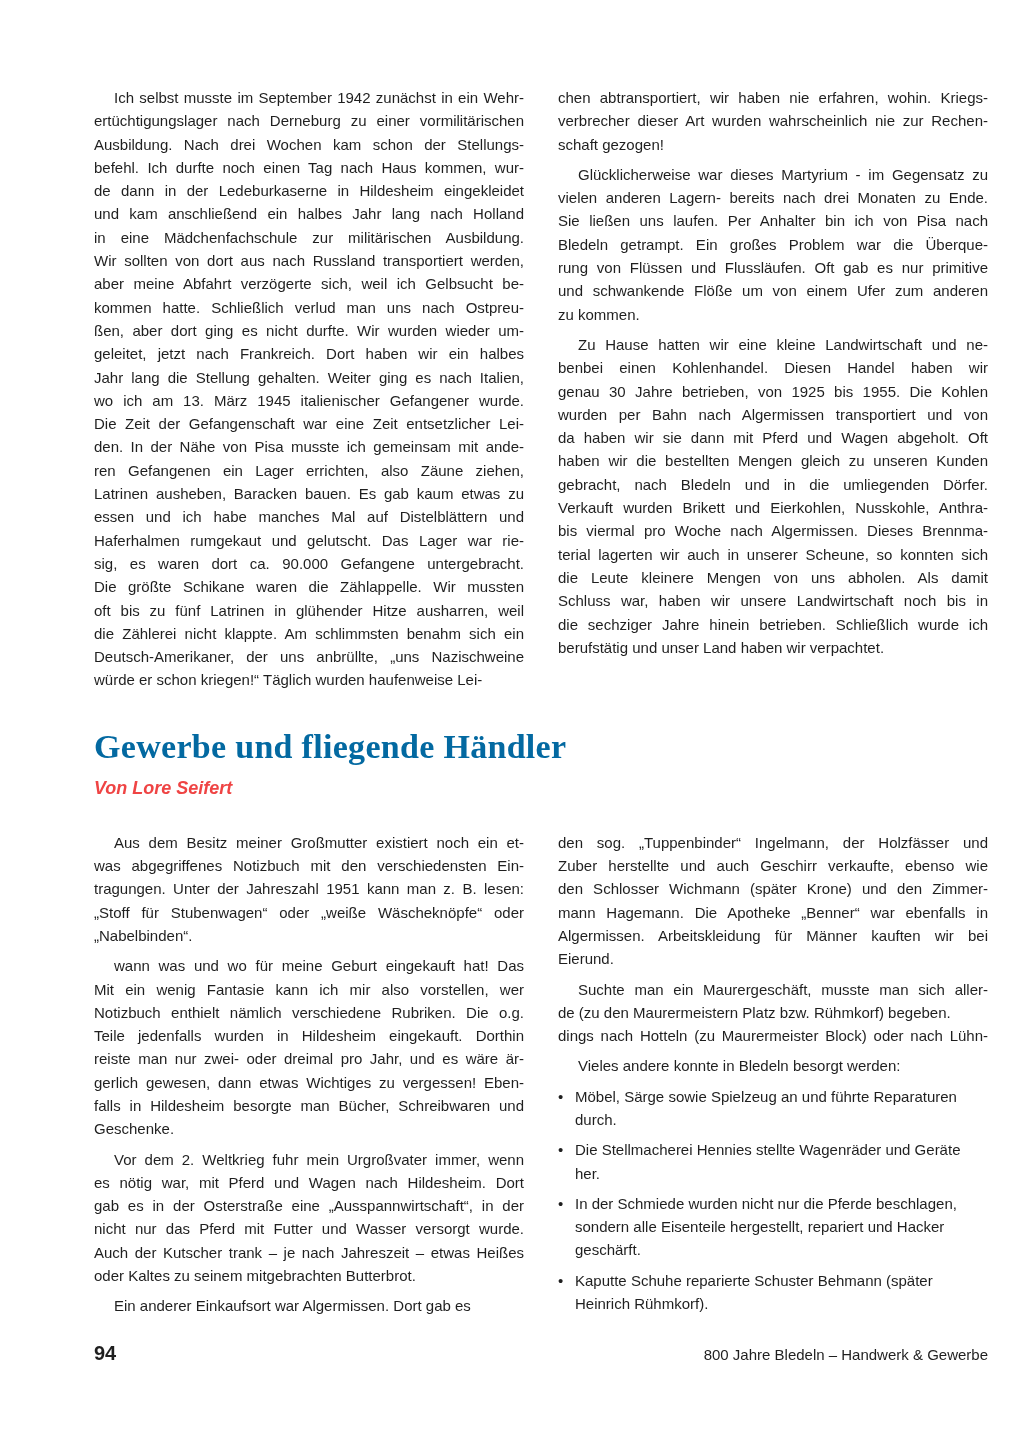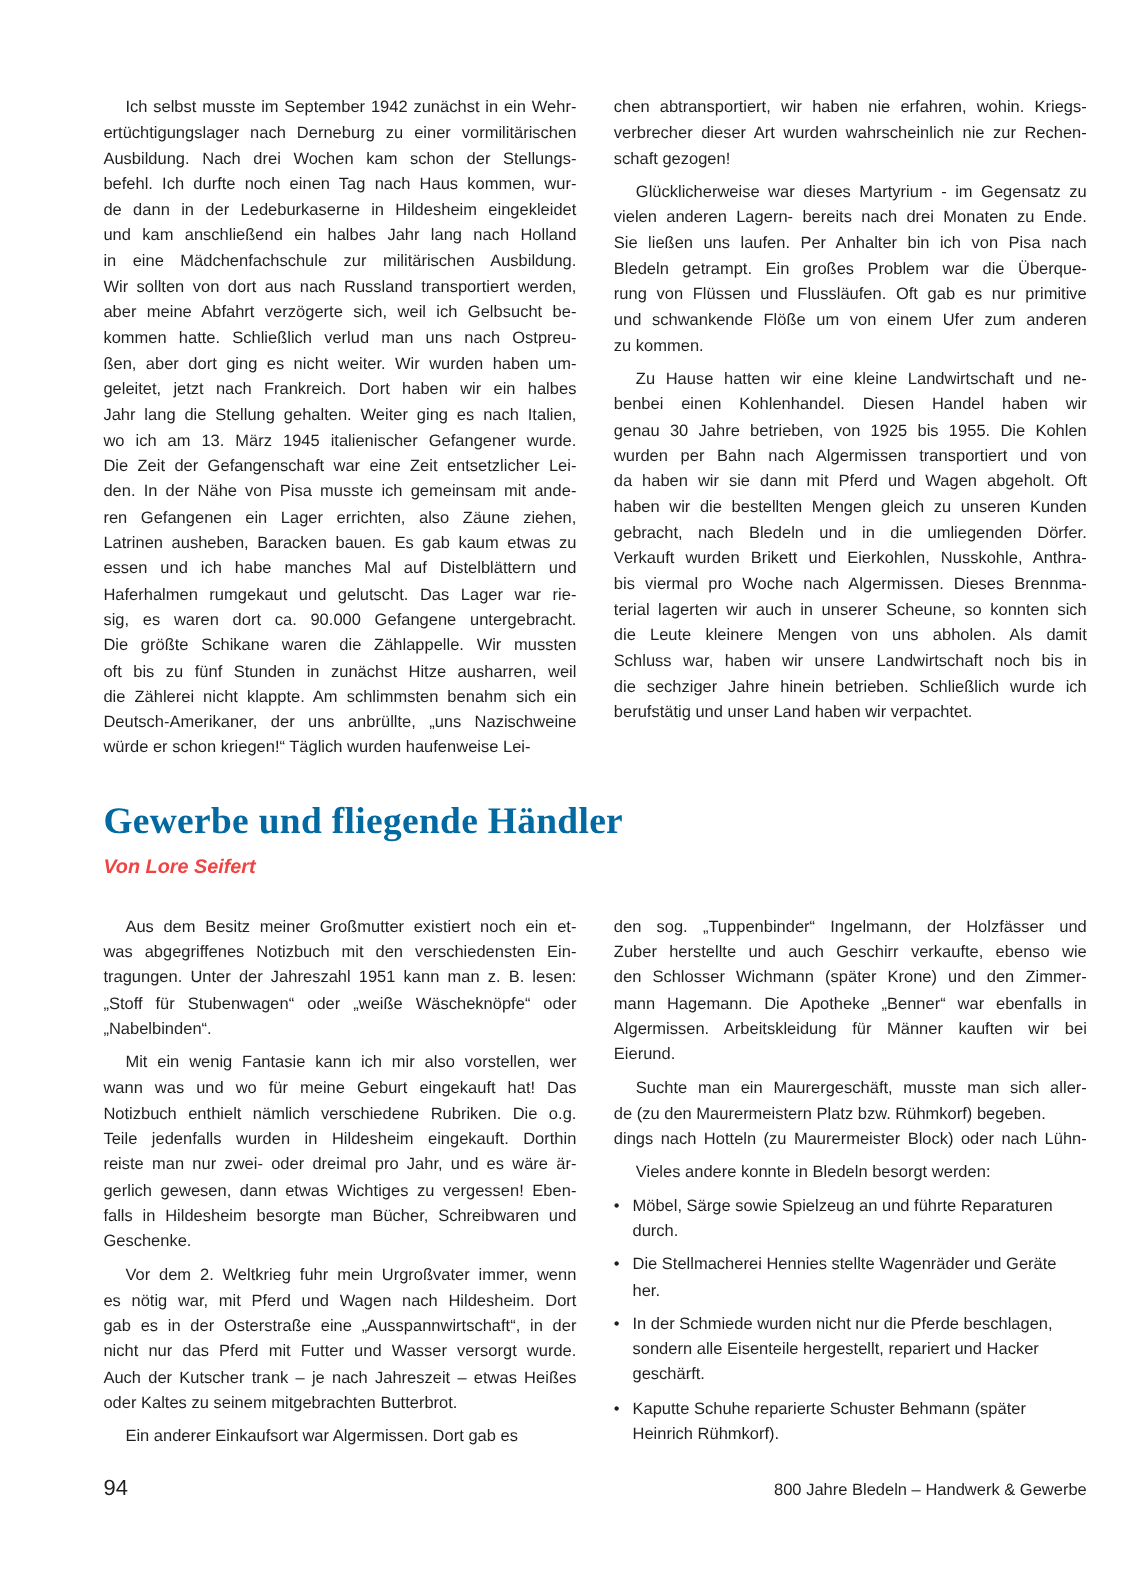--- a/index.html
+++ b/index.html
@@ -20,54 +20,54 @@
   .marker { width:17px; flex:none; }
   .bullet-body { flex:1; }
   .title {
     font-family:"Liberation Serif","DejaVu Serif",serif;
     font-size:34px; font-weight:700; color:#0369a1;
     margin:36px 0 0 0; letter-spacing:0.3px;
   }
   .byline { font-size:18px; font-style:italic; font-weight:bold; margin-top:12px; color:#ef4444; }
   .columns.bottom { margin-top:32px; }
   .footer { display:flex; justify-content:space-between; align-items:baseline; margin-top:24px; width:894px; }
-  .page-number { font-size:20px; font-weight:normal; }
+  .page-number { font-size:20px; font-weight:bold; }
   .running-title { font-size:15px; }
 </style>
 </head>
 <body>
 
 <div class="page">
 
   <div class="columns">
     <div class="col">
         <div class="para indent">
           <div class="line">Ich selbst musste im September 1942 zunächst in ein Wehr-</div>
           <div class="line">ertüchtigungslager nach Derneburg zu einer vormilitärischen</div>
           <div class="line">Ausbildung. Nach drei Wochen kam schon der Stellungs-</div>
           <div class="line">befehl. Ich durfte noch einen Tag nach Haus kommen, wur-</div>
           <div class="line">de dann in der Ledeburkaserne in Hildesheim eingekleidet</div>
           <div class="line">und kam anschließend ein halbes Jahr lang nach Holland</div>
           <div class="line">in eine Mädchenfachschule zur militärischen Ausbildung.</div>
           <div class="line">Wir sollten von dort aus nach Russland transportiert werden,</div>
           <div class="line">aber meine Abfahrt verzögerte sich, weil ich Gelbsucht be-</div>
           <div class="line">kommen hatte. Schließlich verlud man uns nach Ostpreu-</div>
-          <div class="line">ßen, aber dort ging es nicht weiter. Wir wurden haben um-</div>
+          <div class="line">ßen, aber dort ging es nicht durfte. Wir wurden wieder um-</div>
           <div class="line">geleitet, jetzt nach Frankreich. Dort haben wir ein halbes</div>
           <div class="line">Jahr lang die Stellung gehalten. Weiter ging es nach Italien,</div>
           <div class="line">wo ich am 13. März 1945 italienischer Gefangener wurde.</div>
           <div class="line">Die Zeit der Gefangenschaft war eine Zeit entsetzlicher Lei-</div>
           <div class="line">den. In der Nähe von Pisa musste ich gemeinsam mit ande-</div>
           <div class="line">ren Gefangenen ein Lager errichten, also Zäune ziehen,</div>
           <div class="line">Latrinen ausheben, Baracken bauen. Es gab kaum etwas zu</div>
           <div class="line">essen und ich habe manches Mal auf Distelblättern und</div>
           <div class="line">Haferhalmen rumgekaut und gelutscht. Das Lager war rie-</div>
           <div class="line">sig, es waren dort ca. 90.000 Gefangene untergebracht.</div>
           <div class="line">Die größte Schikane waren die Zählappelle. Wir mussten</div>
-          <div class="line">oft bis zu fünf Stunden in zunächst Hitze ausharren, weil</div>
+          <div class="line">oft bis zu fünf Latrinen in glühender Hitze ausharren, weil</div>
           <div class="line">die Zählerei nicht klappte. Am schlimmsten benahm sich ein</div>
           <div class="line">Deutsch-Amerikaner, der uns anbrüllte, „uns Nazischweine</div>
           <div class="line last">würde er schon kriegen!“ Täglich wurden haufenweise Lei-</div>
         </div>
       </div>
     <div class="col">
         <div class="para">
           <div class="line">chen abtransportiert, wir haben nie erfahren, wohin. Kriegs-</div>
           <div class="line">verbrecher dieser Art wurden wahrscheinlich nie zur Rechen-</div>
           <div class="line last">schaft gezogen!</div>
@@ -106,22 +106,22 @@
   <div class="columns bottom">
     <div class="col">
         <div class="para indent">
           <div class="line">Aus dem Besitz meiner Großmutter existiert noch ein et-</div>
           <div class="line">was abgegriffenes Notizbuch mit den verschiedensten Ein-</div>
           <div class="line">tragungen. Unter der Jahreszahl 1951 kann man z. B. lesen:</div>
           <div class="line">„Stoff für Stubenwagen“ oder „weiße Wäscheknöpfe“ oder</div>
           <div class="line last">„Nabelbinden“.</div>
         </div>
         <div class="para indent">
+          <div class="line">wann was und wo für meine Geburt eingekauft hat! Das</div>
           <div class="line">Mit ein wenig Fantasie kann ich mir also vorstellen, wer</div>
-          <div class="line">wann was und wo für meine Geburt eingekauft hat! Das</div>
           <div class="line">Notizbuch enthielt nämlich verschiedene Rubriken. Die o.g.</div>
           <div class="line">Teile jedenfalls wurden in Hildesheim eingekauft. Dorthin</div>
           <div class="line">reiste man nur zwei- oder dreimal pro Jahr, und es wäre är-</div>
           <div class="line">gerlich gewesen, dann etwas Wichtiges zu vergessen! Eben-</div>
           <div class="line">falls in Hildesheim besorgte man Bücher, Schreibwaren und</div>
           <div class="line last">Geschenke.</div>
         </div>
         <div class="para indent">
           <div class="line">Vor dem 2. Weltkrieg fuhr mein Urgroßvater immer, wenn</div>
           <div class="line">es nötig war, mit Pferd und Wagen nach Hildesheim. Dort</div>

